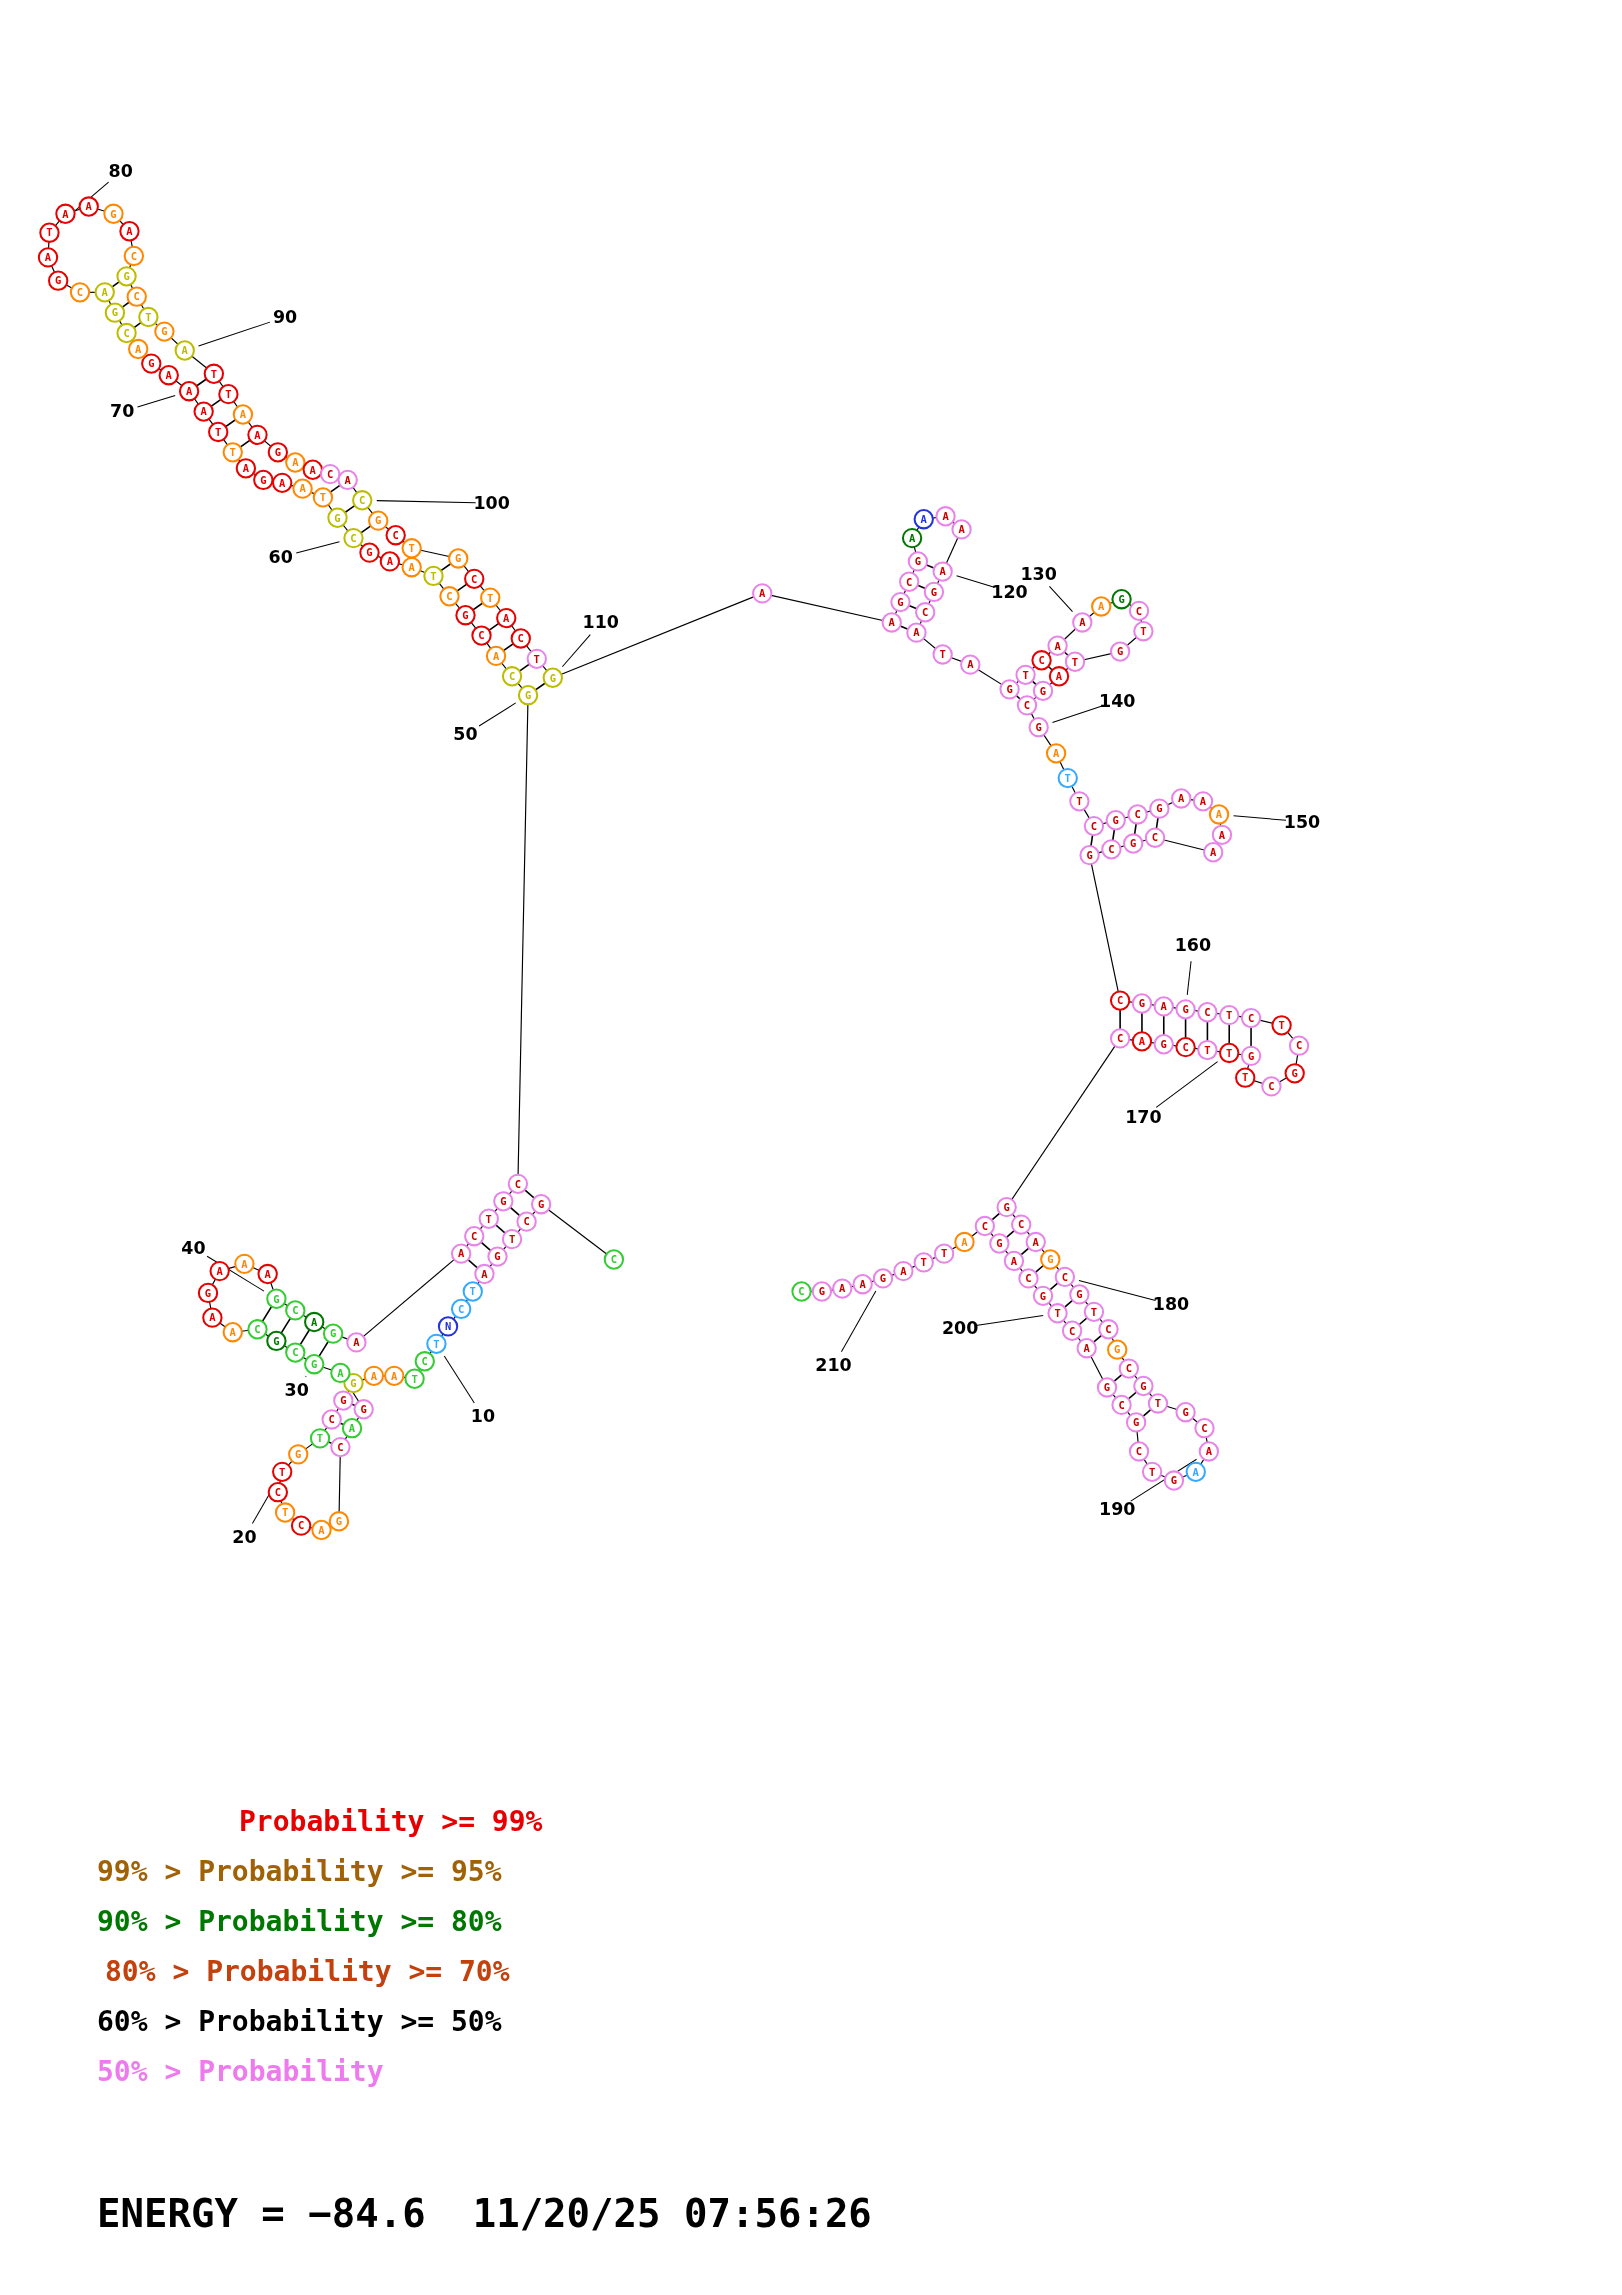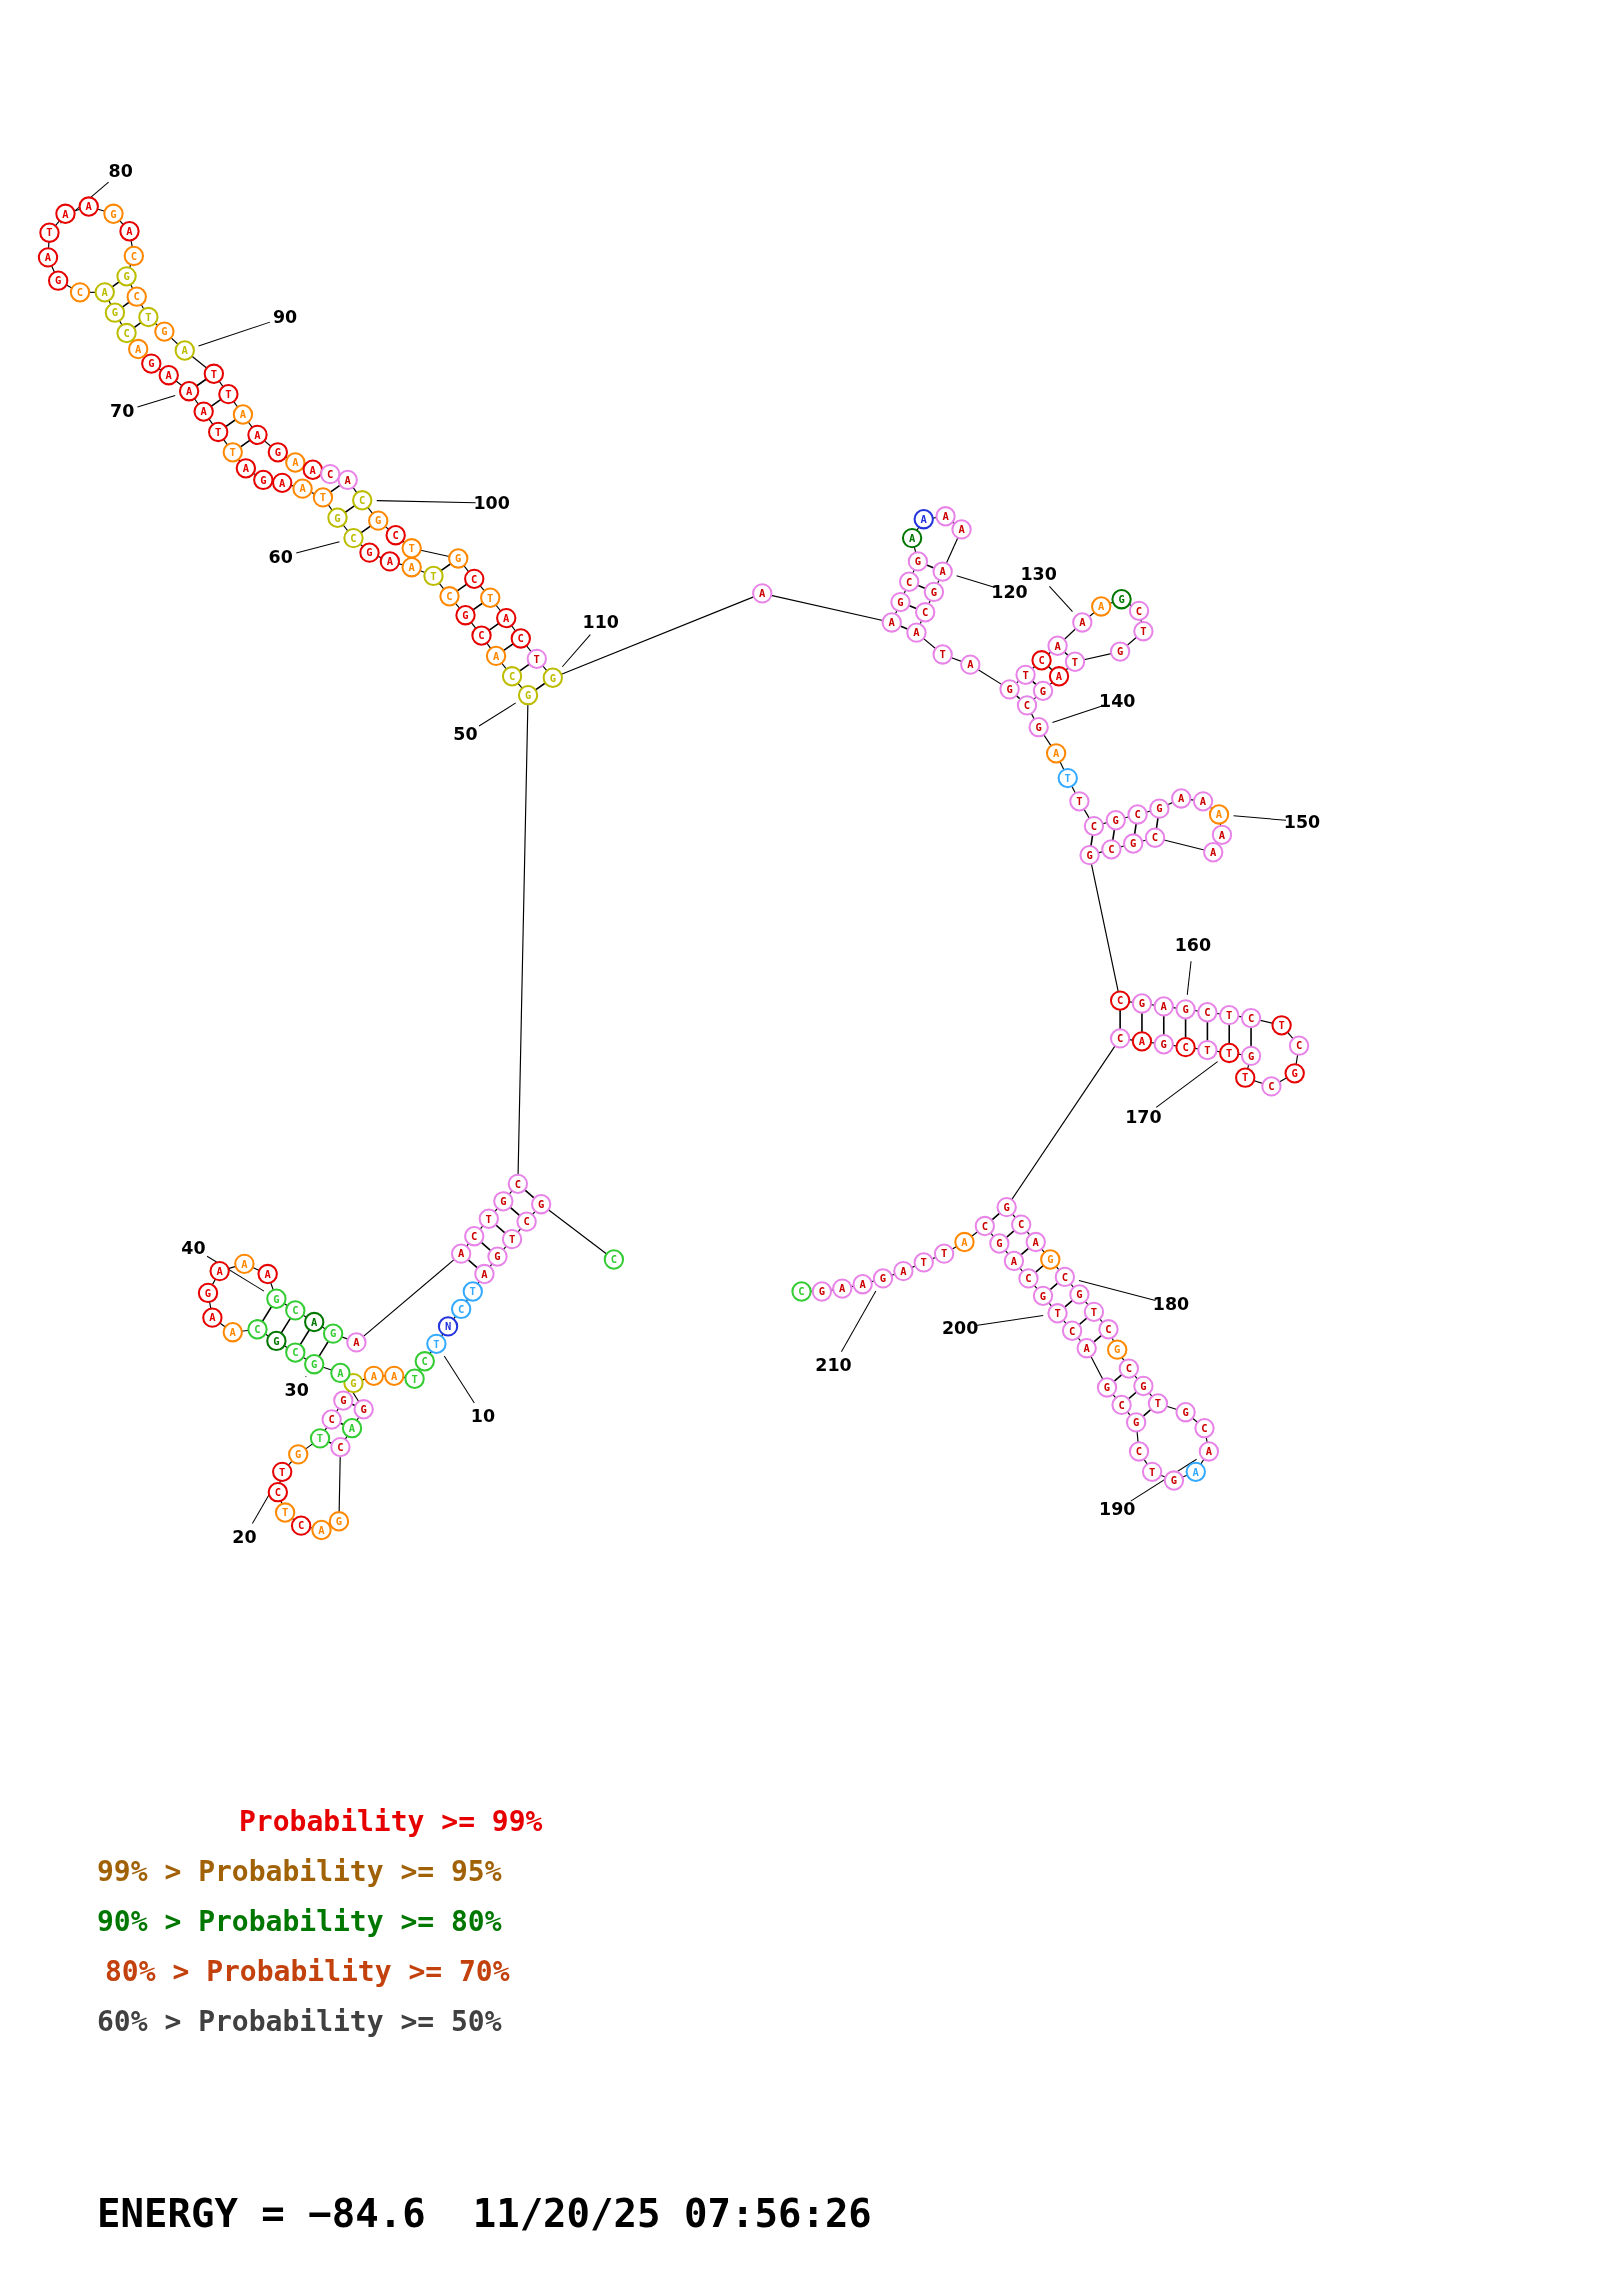--- a/index.html
+++ b/index.html
@@ -1197,17 +1197,18 @@
         </g>
       </g>
     </svg>
 </div>
 
 <div class="legend">
   <div class="legend-line indent" style="color: rgb(230, 0, 0);">Probability &gt;= 99%</div>
   <div class="legend-line" style="color: #a16207;">99% &gt; Probability &gt;= 95%</div>
   <div class="legend-line" style="color: rgb(0, 119, 0);">90% &gt; Probability &gt;= 80%</div>
   <div class="legend-line" style="color: #c2410c; margin-left: 8px;">80% &gt; Probability &gt;= 70%</div>
-  <div class="legend-line" style="color: #404040;">60% &gt; Probability &gt;= 50%</div>
+  <div class="legend-line" style="color: #000000;">60% &gt; Probability &gt;= 50%</div>
+  <div class="legend-line" style="color: rgb(238, 123, 238);">50% &gt; Probability</div>
 </div>
 
 <div class="energy">ENERGY = −84.6  11/20/25 07:56:26</div>
 
 
 </body></html>

